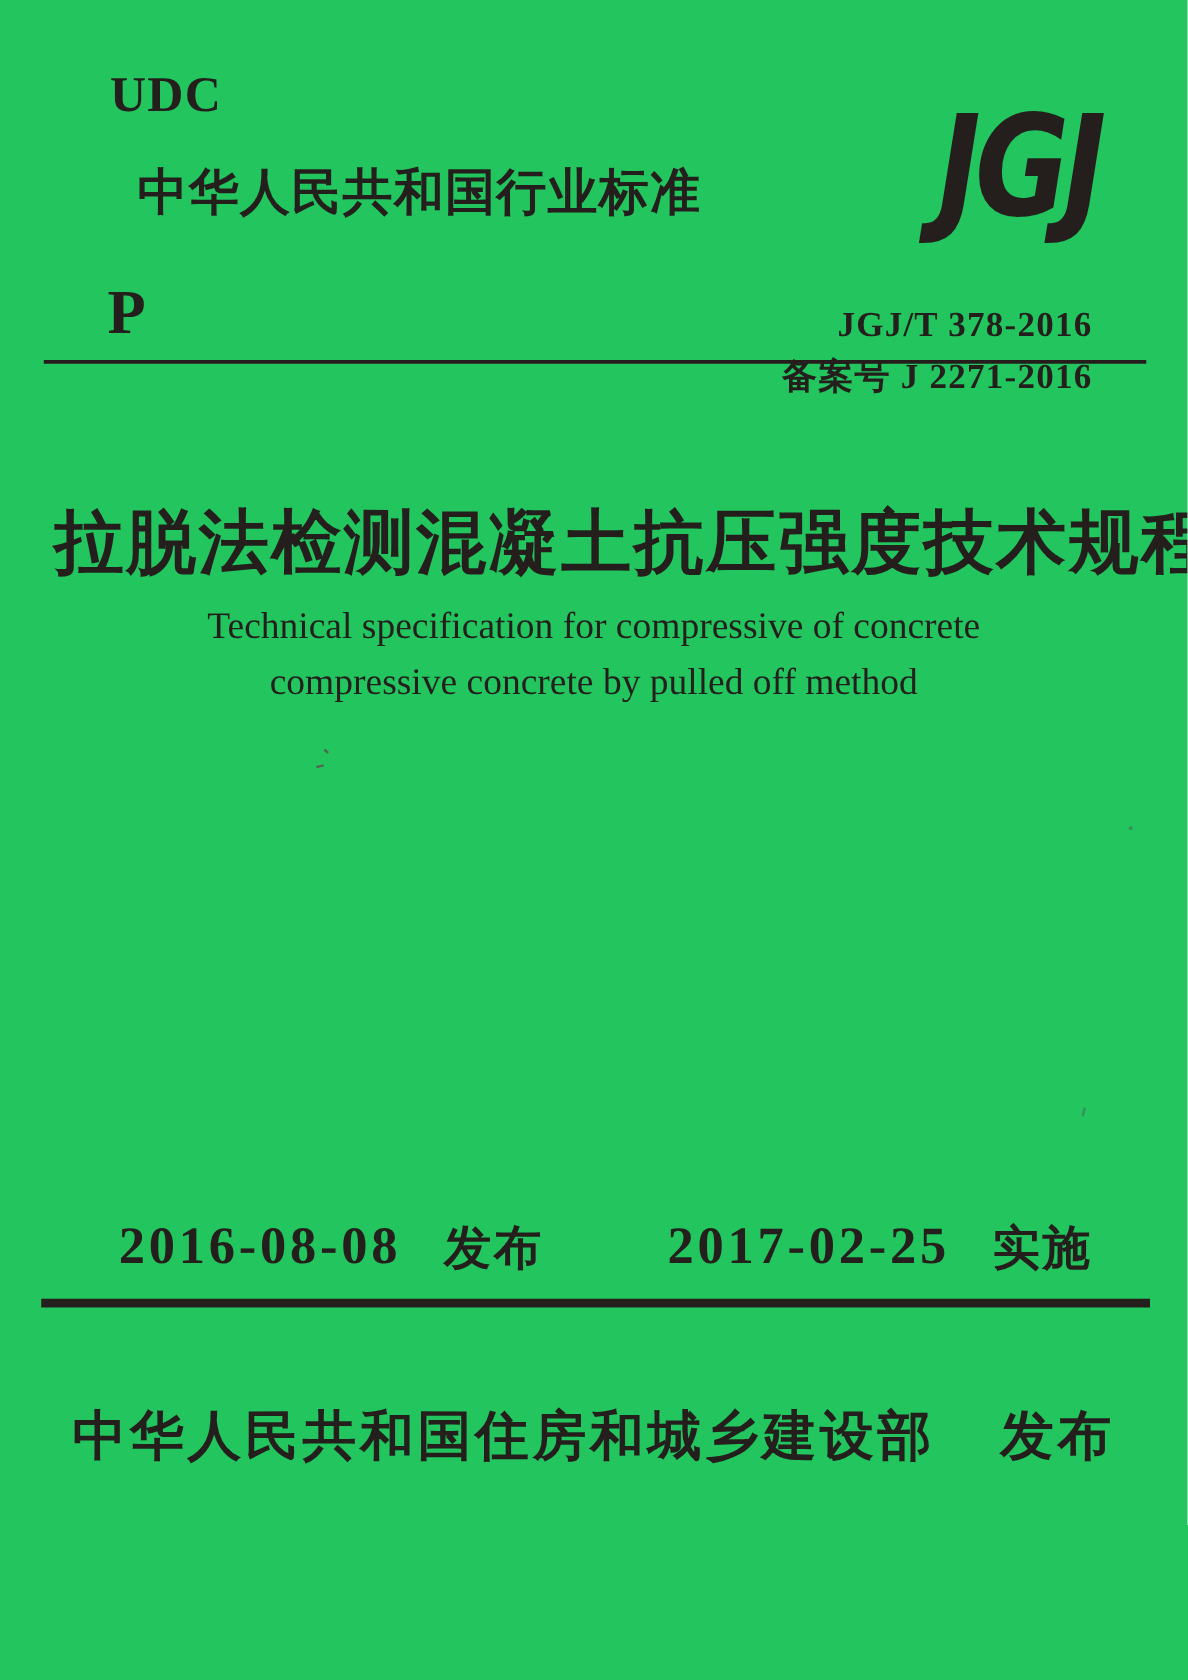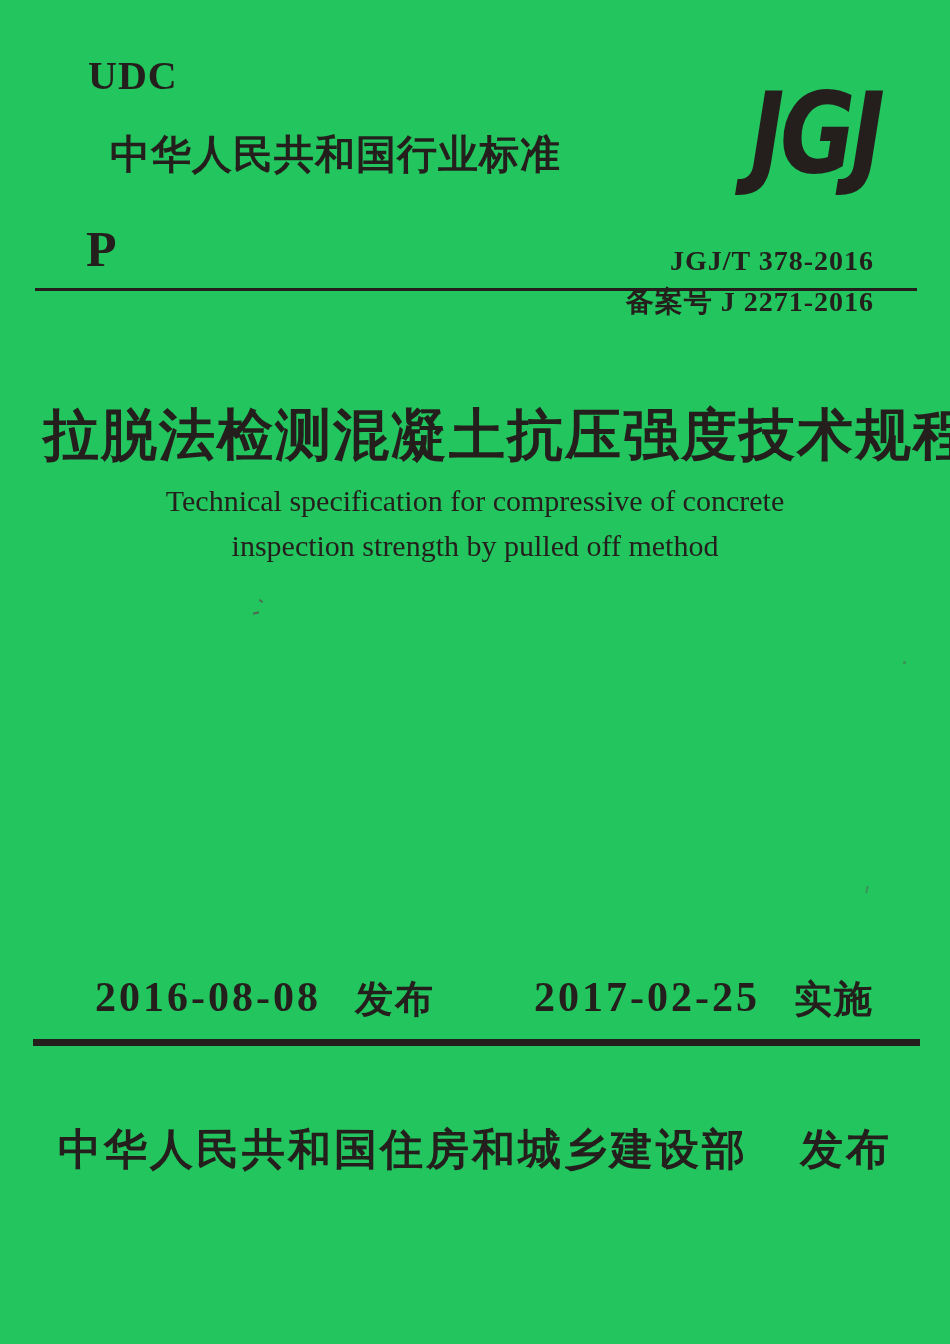--- a/index.html
+++ b/index.html
@@ -110,21 +110,21 @@
   </div>
 
   <div class="p-mark serif">P</div>
 
   <div class="rule-top"></div>
 
   <div class="title-cn serif">拉脱法检测混凝土抗压强度技术规程</div>
 
   <div class="title-en">
     <div>Technical specification for compressive of concrete</div>
-    <div>inspection strength by pulled off method</div>
+    <div>compressive concrete by pulled off method</div>
   </div>
 
   <div class="artifact artifact-a1"></div>
   <div class="artifact artifact-a2"></div>
   <div class="artifact artifact-d1"></div>
   <div class="artifact artifact-t1"></div>
 
   <div class="dates-row">
     <div class="date-group">
       <span class="date-num">2016-08-08</span>

